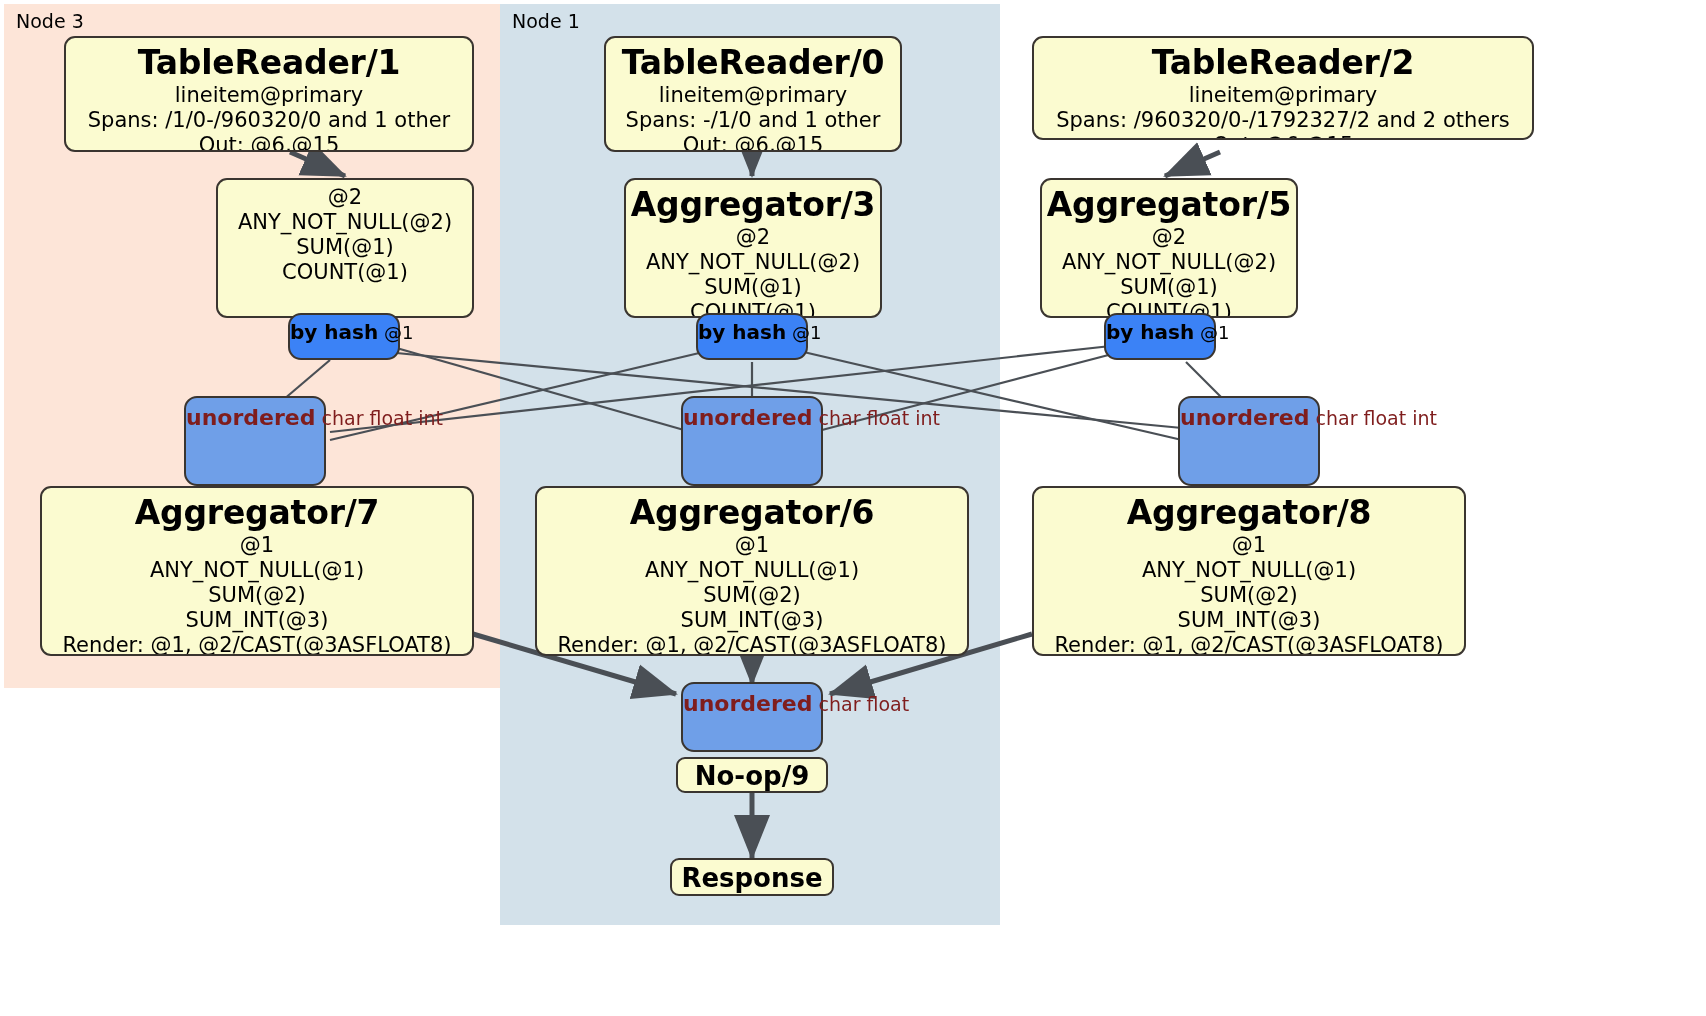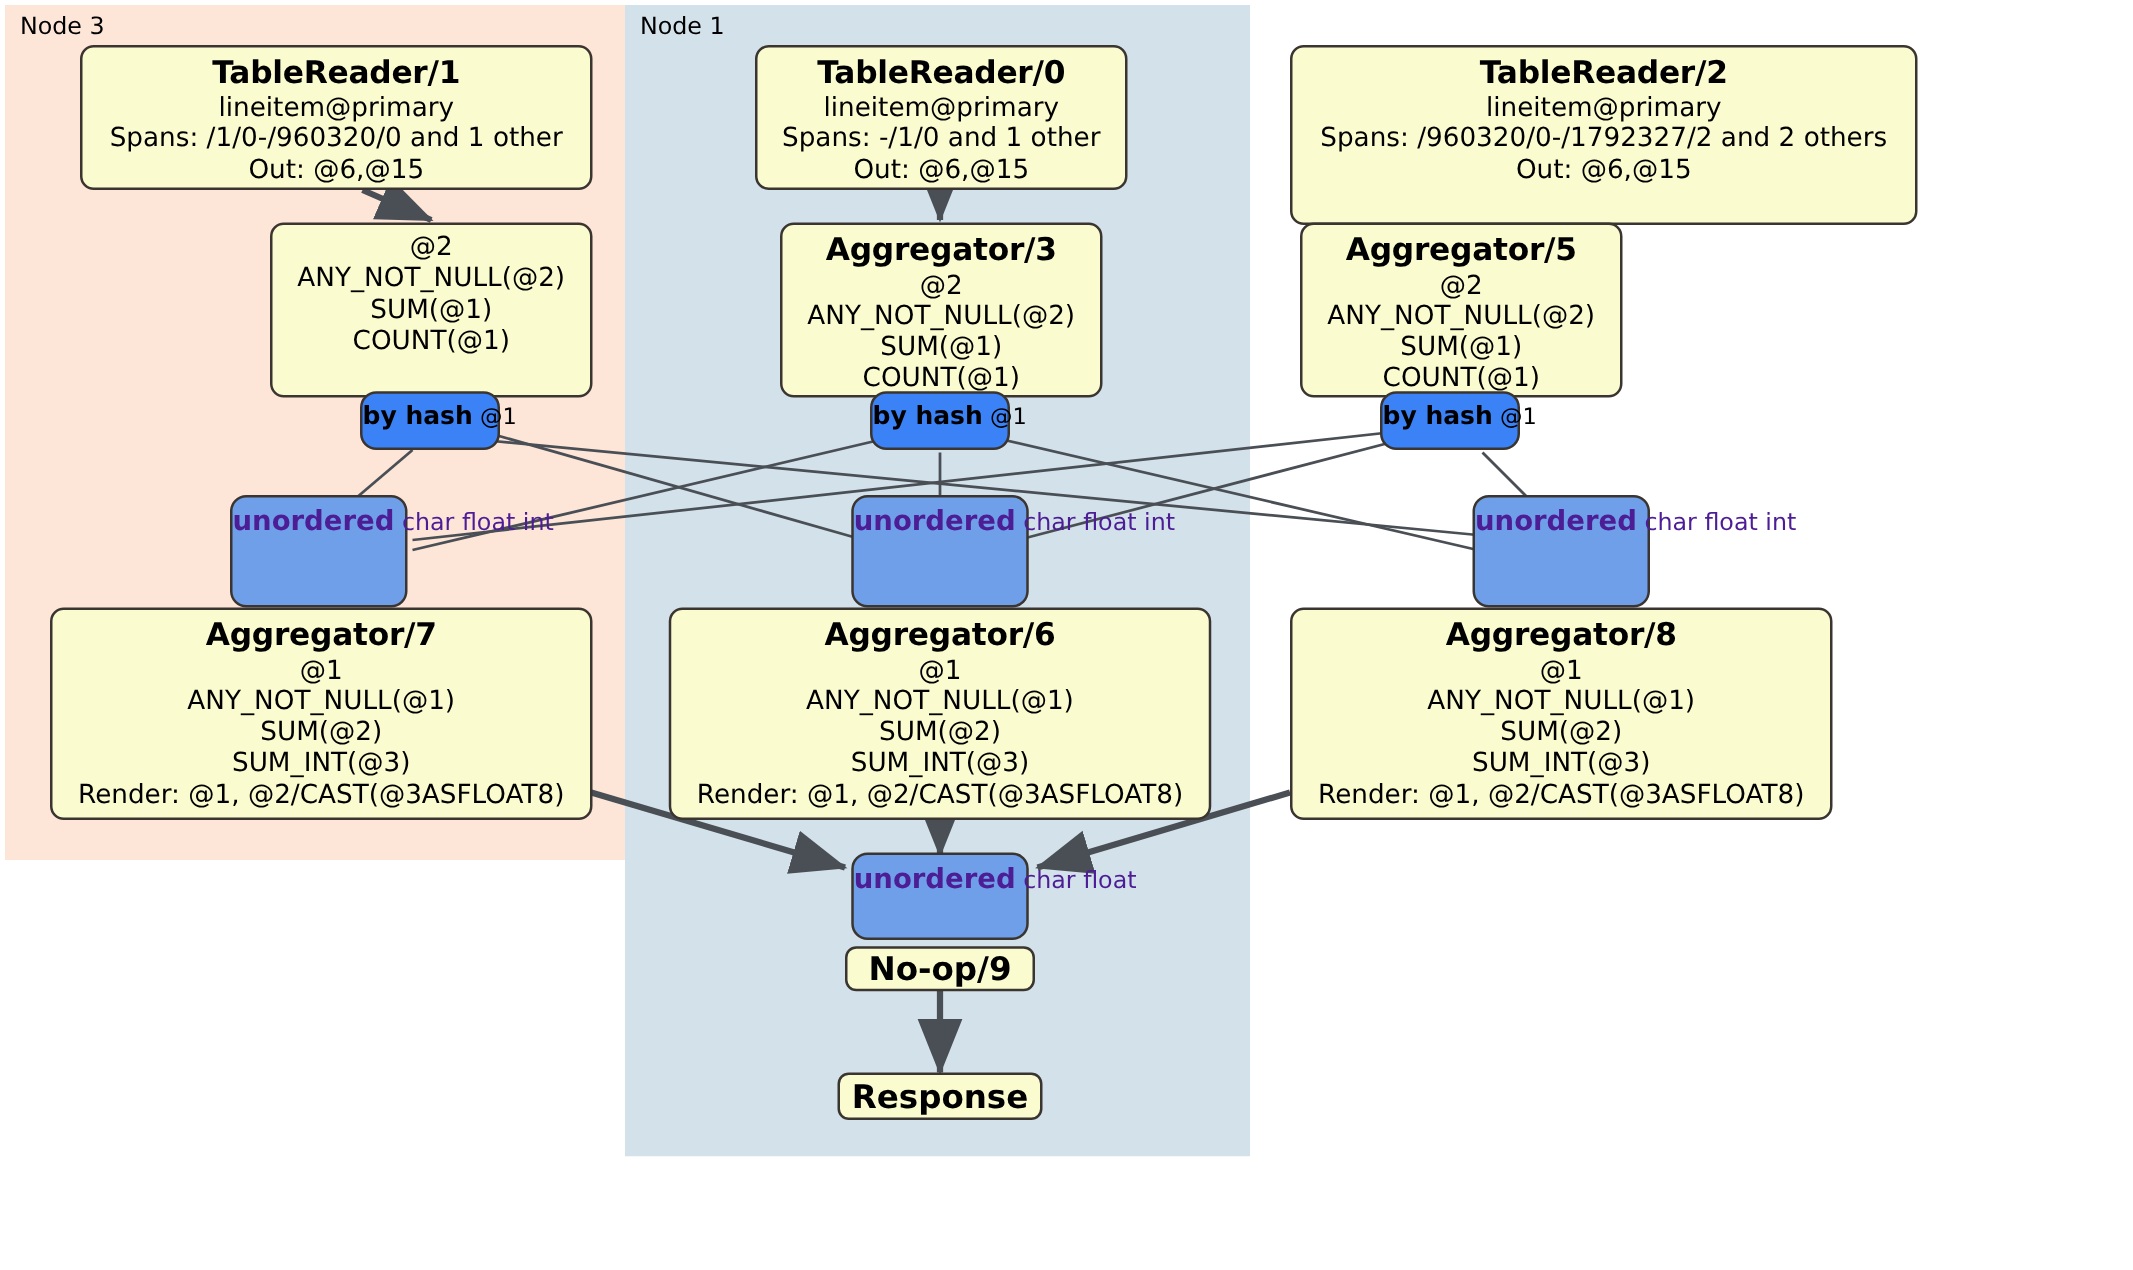--- a/index.html
+++ b/index.html
@@ -56,21 +56,21 @@
     text-align: center;
     font-size: 21px;
     line-height: 1.19;
     color: #000;
     padding-top: 5px;
     overflow: hidden;
     white-space: nowrap;
   }
   .proc-box .title {
     font-weight: bold;
-    font-size: 25px;
+    font-size: 33px;
     line-height: 1.22;
     letter-spacing: -0.2px;
   }
   .proc-box .line {
     display: block;
   }
 
   .router-box {
     position: absolute;
     box-sizing: border-box;
@@ -89,21 +89,21 @@
     font-size: 20px;
   }
 
   .recv-box {
     position: absolute;
     box-sizing: border-box;
     background: #6f9fe8;
     border: 2px solid #3a3530;
     border-radius: 13px;
     text-align: left;
-    color: #4c1d95;
+    color: #7f1d1d;
     font-size: 19px;
     line-height: 1.2;
     padding-top: 7px;
     white-space: nowrap;
   }
   .recv-box .title {
     font-weight: bold;
     font-size: 22px;
   }
 
@@ -180,21 +180,21 @@
     <span class="line">Out: @6,@15</span>
   </div>
 
   <div class="proc-box" style="left:604px; top:36px; width:298px; height:116px;">
     <span class="title line">TableReader/0</span>
     <span class="line">lineitem@primary</span>
     <span class="line">Spans: -/1/0 and 1 other</span>
     <span class="line">Out: @6,@15</span>
   </div>
 
-  <div class="proc-box" style="left:1032px; top:36px; width:502px; height:144px;">
+  <div class="proc-box" style="left:1032px; top:36px; width:502px; height:104px;">
     <span class="title line">TableReader/2</span>
     <span class="line">lineitem@primary</span>
     <span class="line">Spans: /960320/0-/1792327/2 and 2 others</span>
     <span class="line">Out: @6,@15</span>
   </div>
 
   <div class="proc-box" style="left:216px; top:178px; width:258px; height:140px;">
     <span class="line">@2</span>
     <span class="line">ANY_NOT_NULL(@2)</span>
     <span class="line">SUM(@1)</span>

